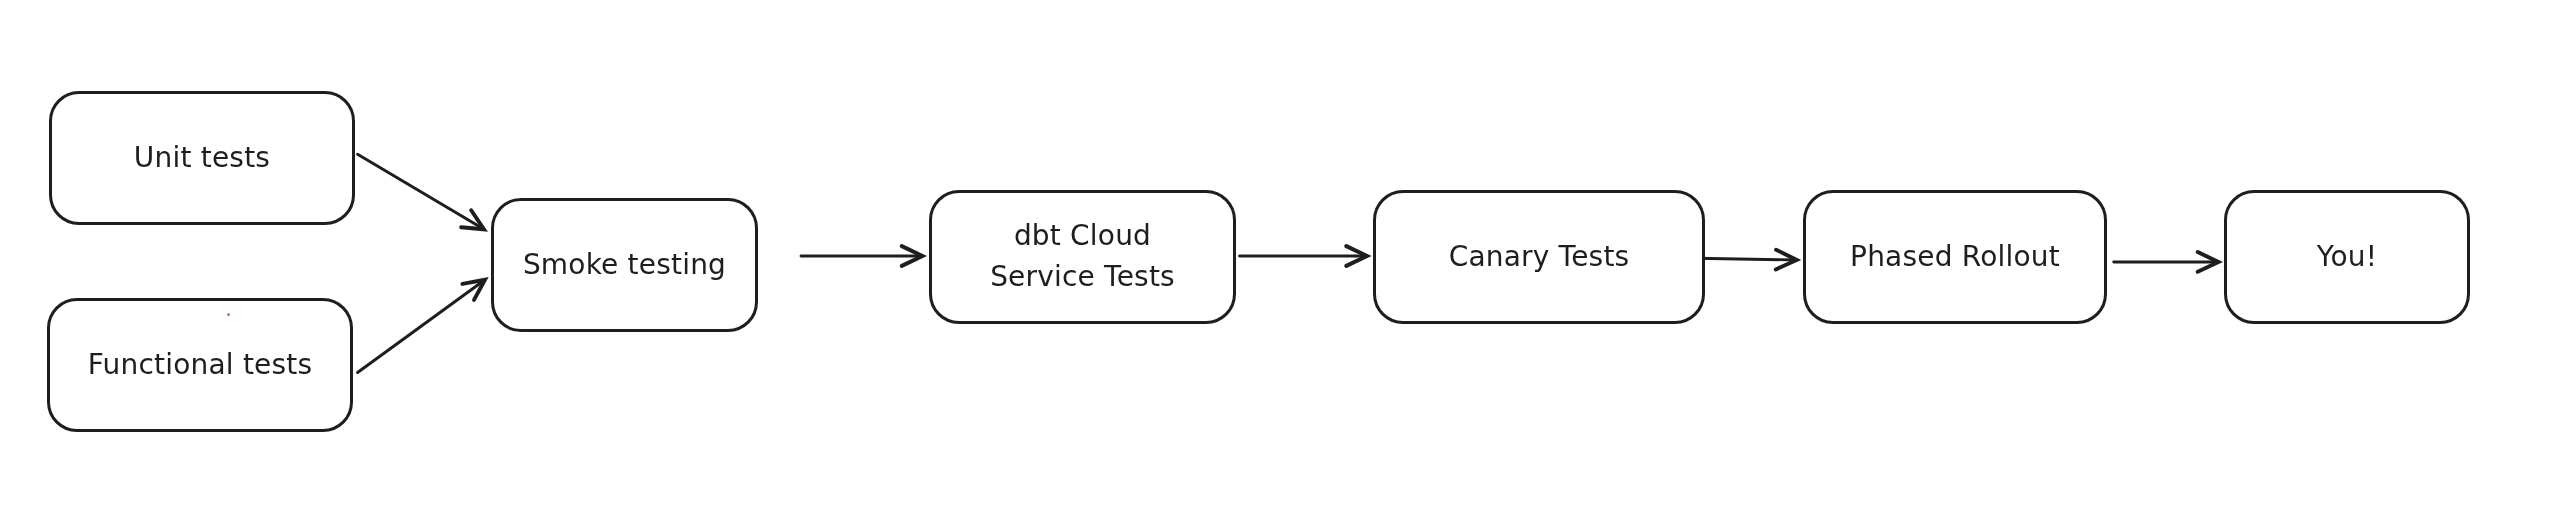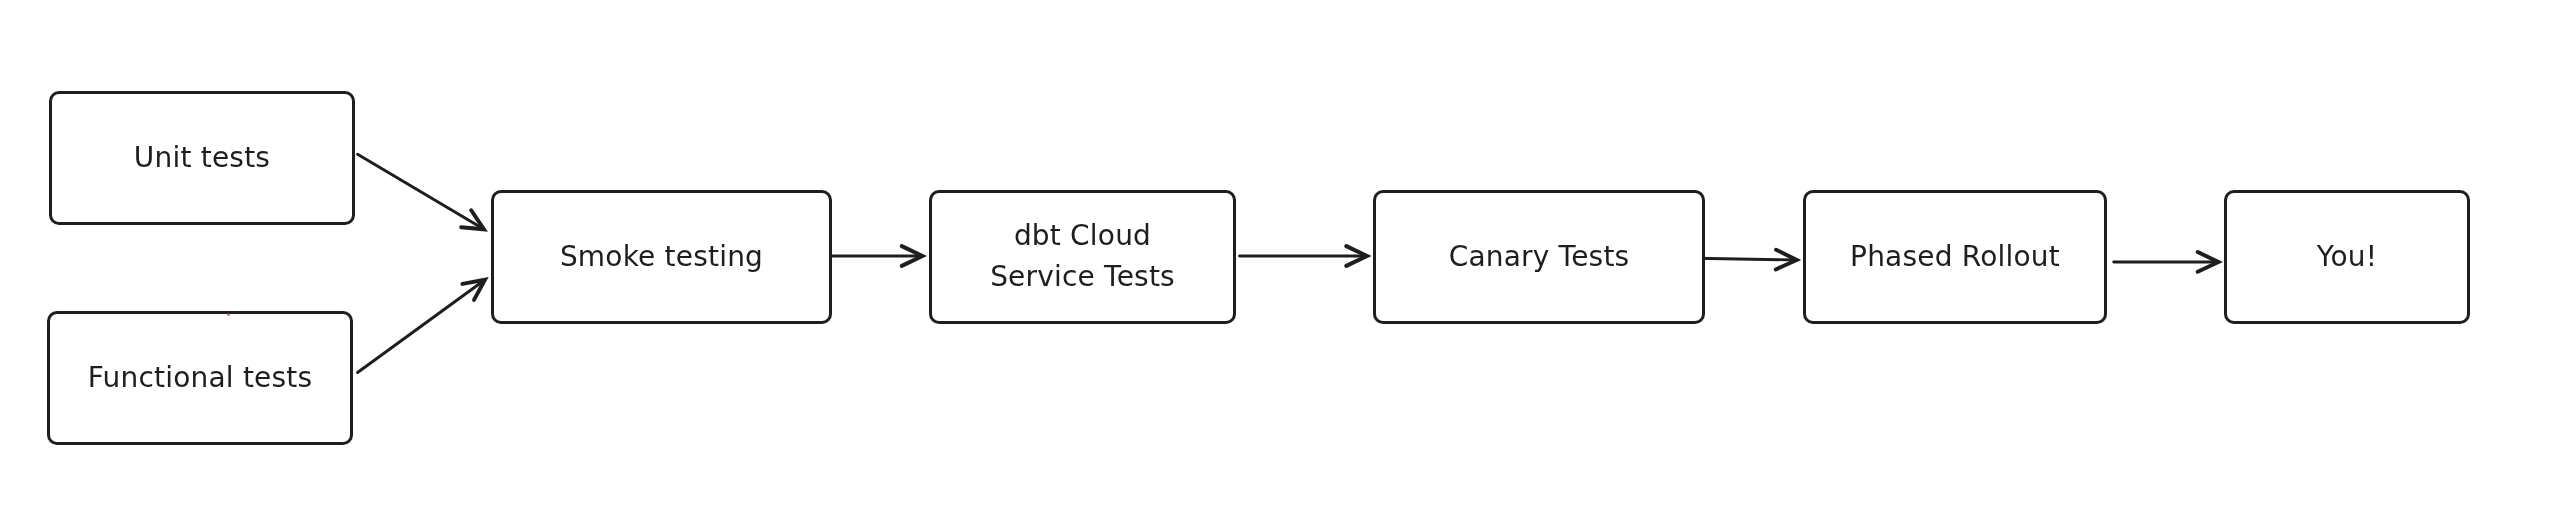--- a/index.html
+++ b/index.html
@@ -14,34 +14,34 @@
   .edges {
     position: absolute;
     left: 0; top: 0;
     width: 2576px; height: 510px;
   }
   .node {
     position: absolute;
     box-sizing: border-box;
     background: #ffffff;
     border: 3px solid #1e1e1e;
-    border-radius: 10px;
+    border-radius: 30px;
     display: flex;
     align-items: center;
     justify-content: center;
     text-align: center;
     color: #1e1e1e;
     font-size: 28px;
     line-height: 1.45;
     white-space: pre-line;
     letter-spacing: 0.2px;
   }
   .node-unit-tests       { left: 49px;   top: 91px;  width: 306px; height: 134px; }
-  .node-functional-tests { left: 47px;   top: 298px; width: 306px; height: 134px; margin-top: 13px; }
-  .node-smoke-testing    { left: 491px;  top: 190px; width: 341px; height: 134px; }
+  .node-functional-tests { left: 47px;   top: 298px; width: 306px; height: 134px; }
+  .node-smoke-testing    { left: 491px;  top: 198px; width: 267px; height: 134px; }
   .node-dbt-cloud        { left: 929px;  top: 190px; width: 307px; height: 134px; }
   .node-canary-tests     { left: 1373px; top: 190px; width: 332px; height: 134px; }
   .node-phased-rollout   { left: 1803px; top: 190px; width: 304px; height: 134px; }
   .node-you              { left: 2224px; top: 190px; width: 246px; height: 134px; }
   .artifact-dot {
     position: absolute;
     left: 227px; top: 313px;
     width: 3px; height: 3px;
     border-radius: 50%;
     background: #e03c3c;

